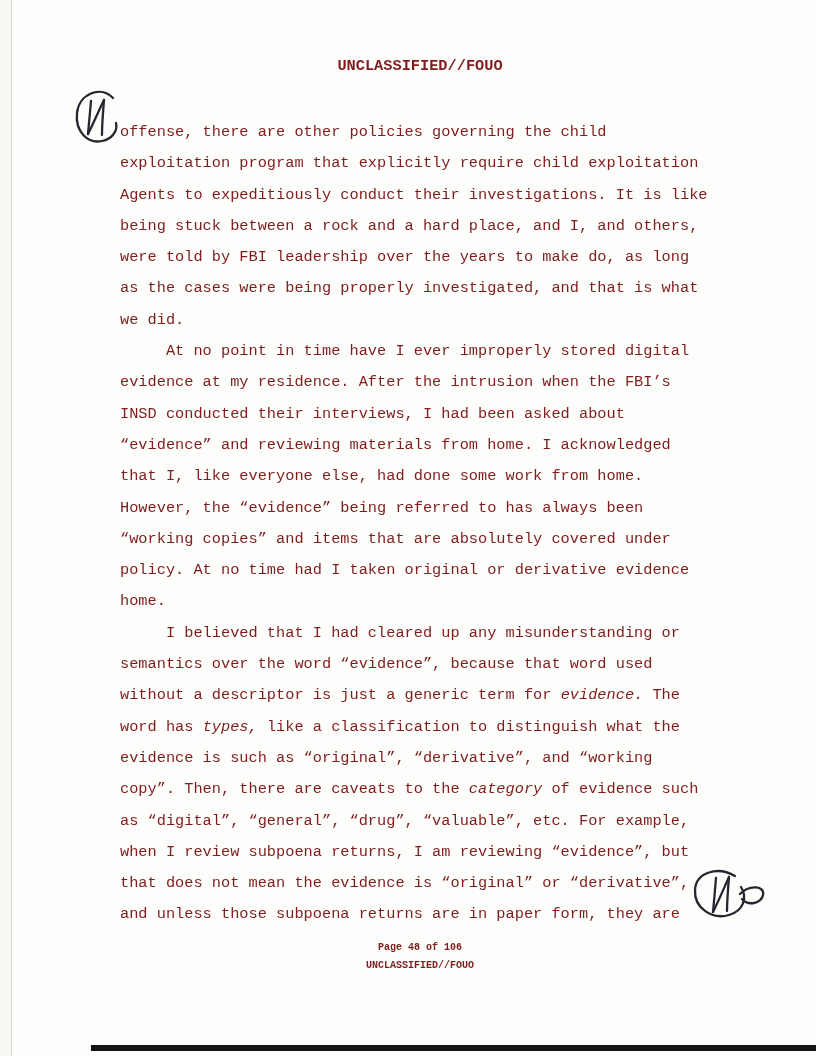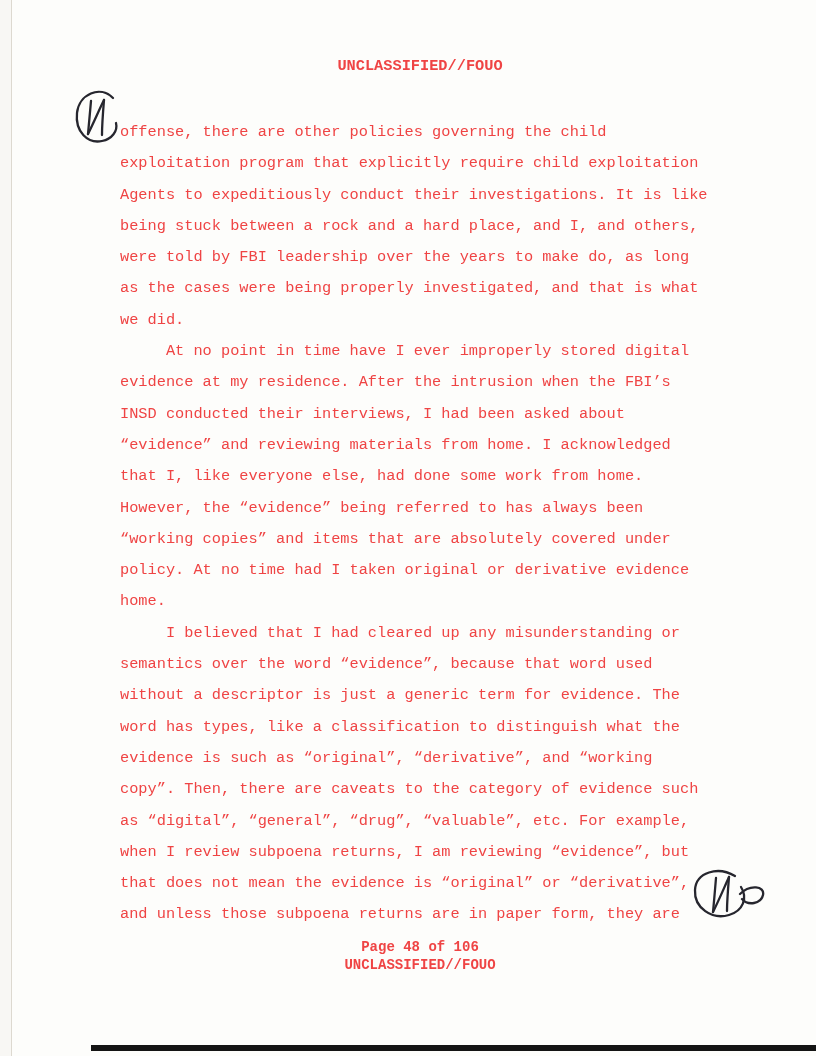--- a/index.html
+++ b/index.html
@@ -5,21 +5,21 @@
   html, body { margin: 0; padding: 0; }
   body { background: #ffffff; }
 
   .page {
     position: relative;
     width: 816px;
     height: 1056px;
     background: #fdfdfb;
     overflow: hidden;
     font-family: "Liberation Mono", "DejaVu Sans Mono", monospace;
-    color: #ef4444;
+    color: #7f1d1d;
   }
 
   
   .scan-left {
     position: absolute;
     left: 0; top: 0;
     width: 11px; height: 1056px;
     background: #f8f7f4;
     border-right: 1px solid #ddd9d0;
   }
@@ -48,28 +48,28 @@
   }
 
   .doc-body {
     position: absolute;
     left: 120px; top: 117px;
     font-size: 15.3px;
     line-height: 31.3px;
     white-space: pre;
   }
   .doc-body .line { height: 31.3px; }
-  .doc-body .italic { }
+  .doc-body .italic { font-style: italic; }
 
   .page-footer {
     position: absolute;
     left: 120px; width: 600px; top: 939px;
     text-align: center;
     font-weight: bold;
-    font-size: 14px;
+    font-size: 10px;
     line-height: 17.5px;
   }
 
   .hw { position: absolute; }
   .hw path {
     fill: none;
     stroke: #26262e;
     stroke-width: 2.3;
     stroke-linecap: round;
     stroke-linejoin: round;

